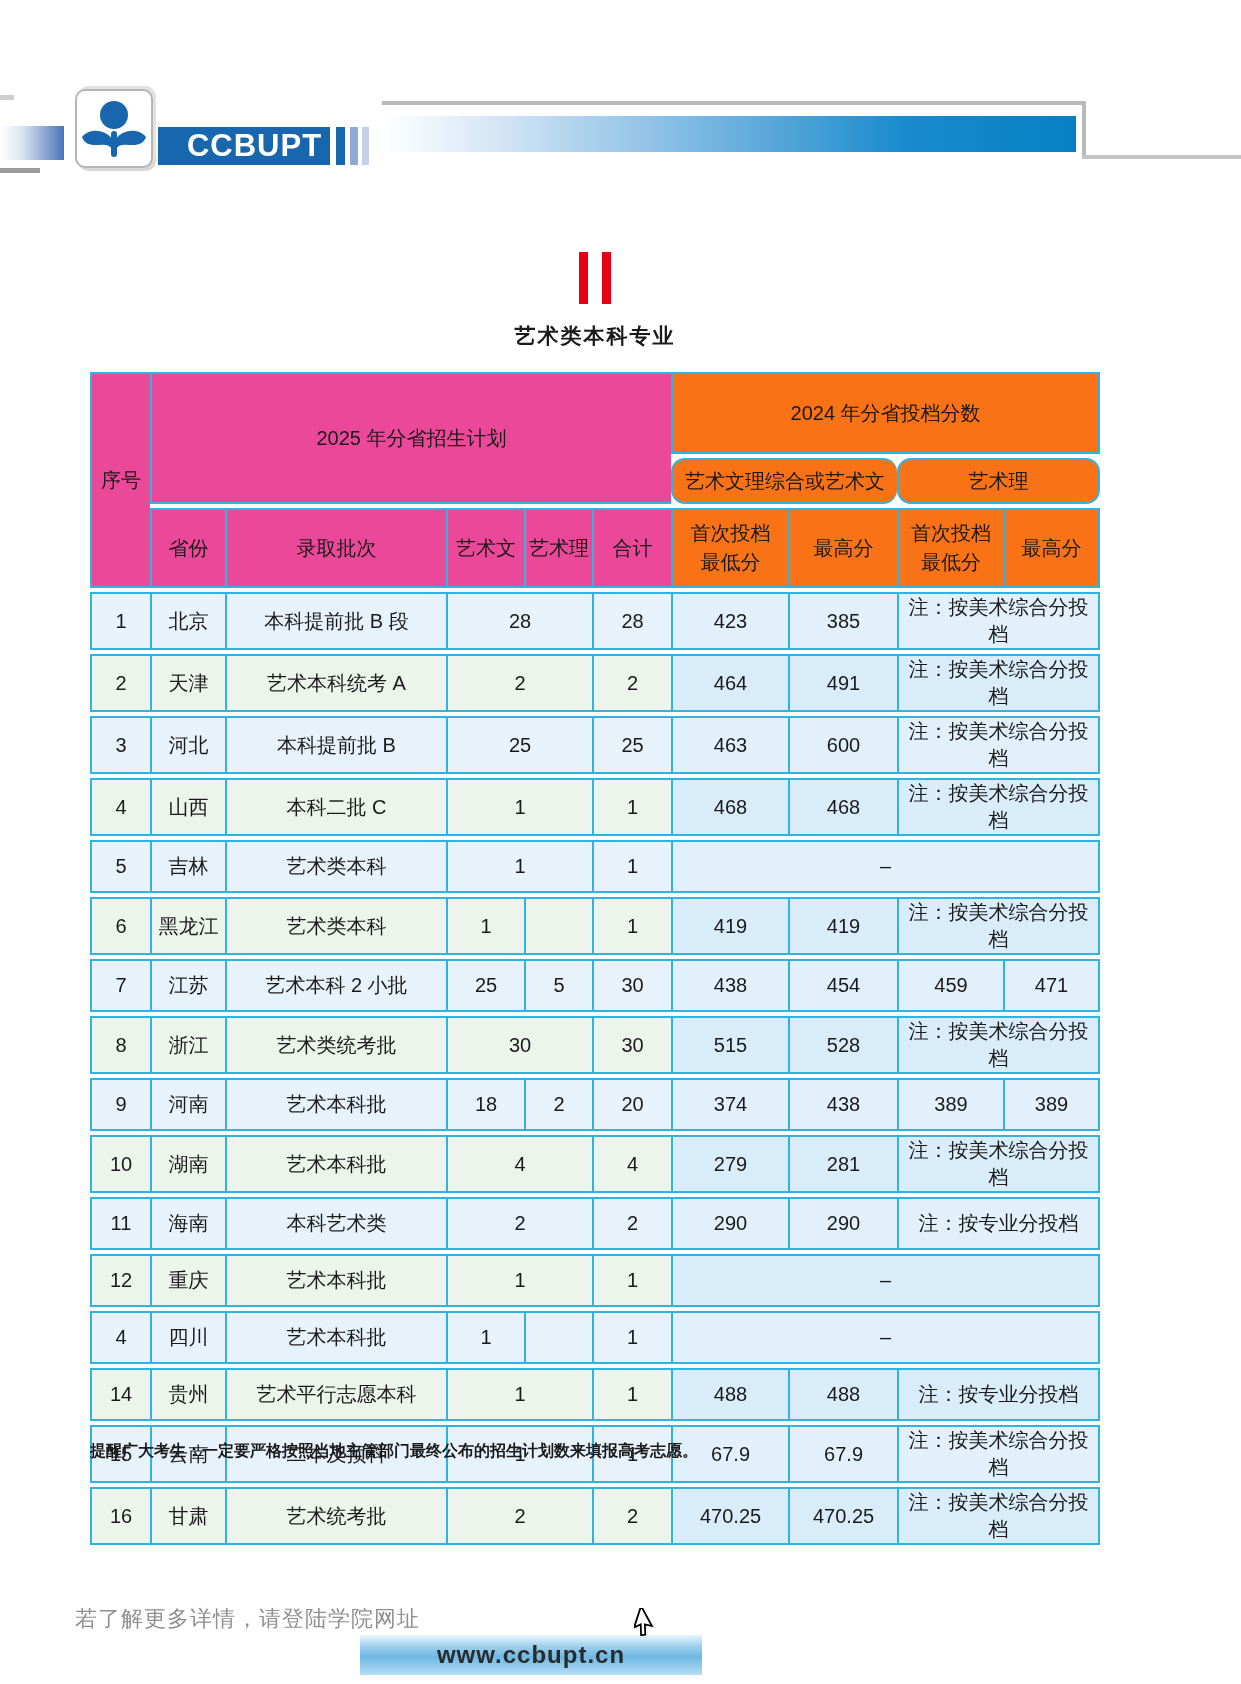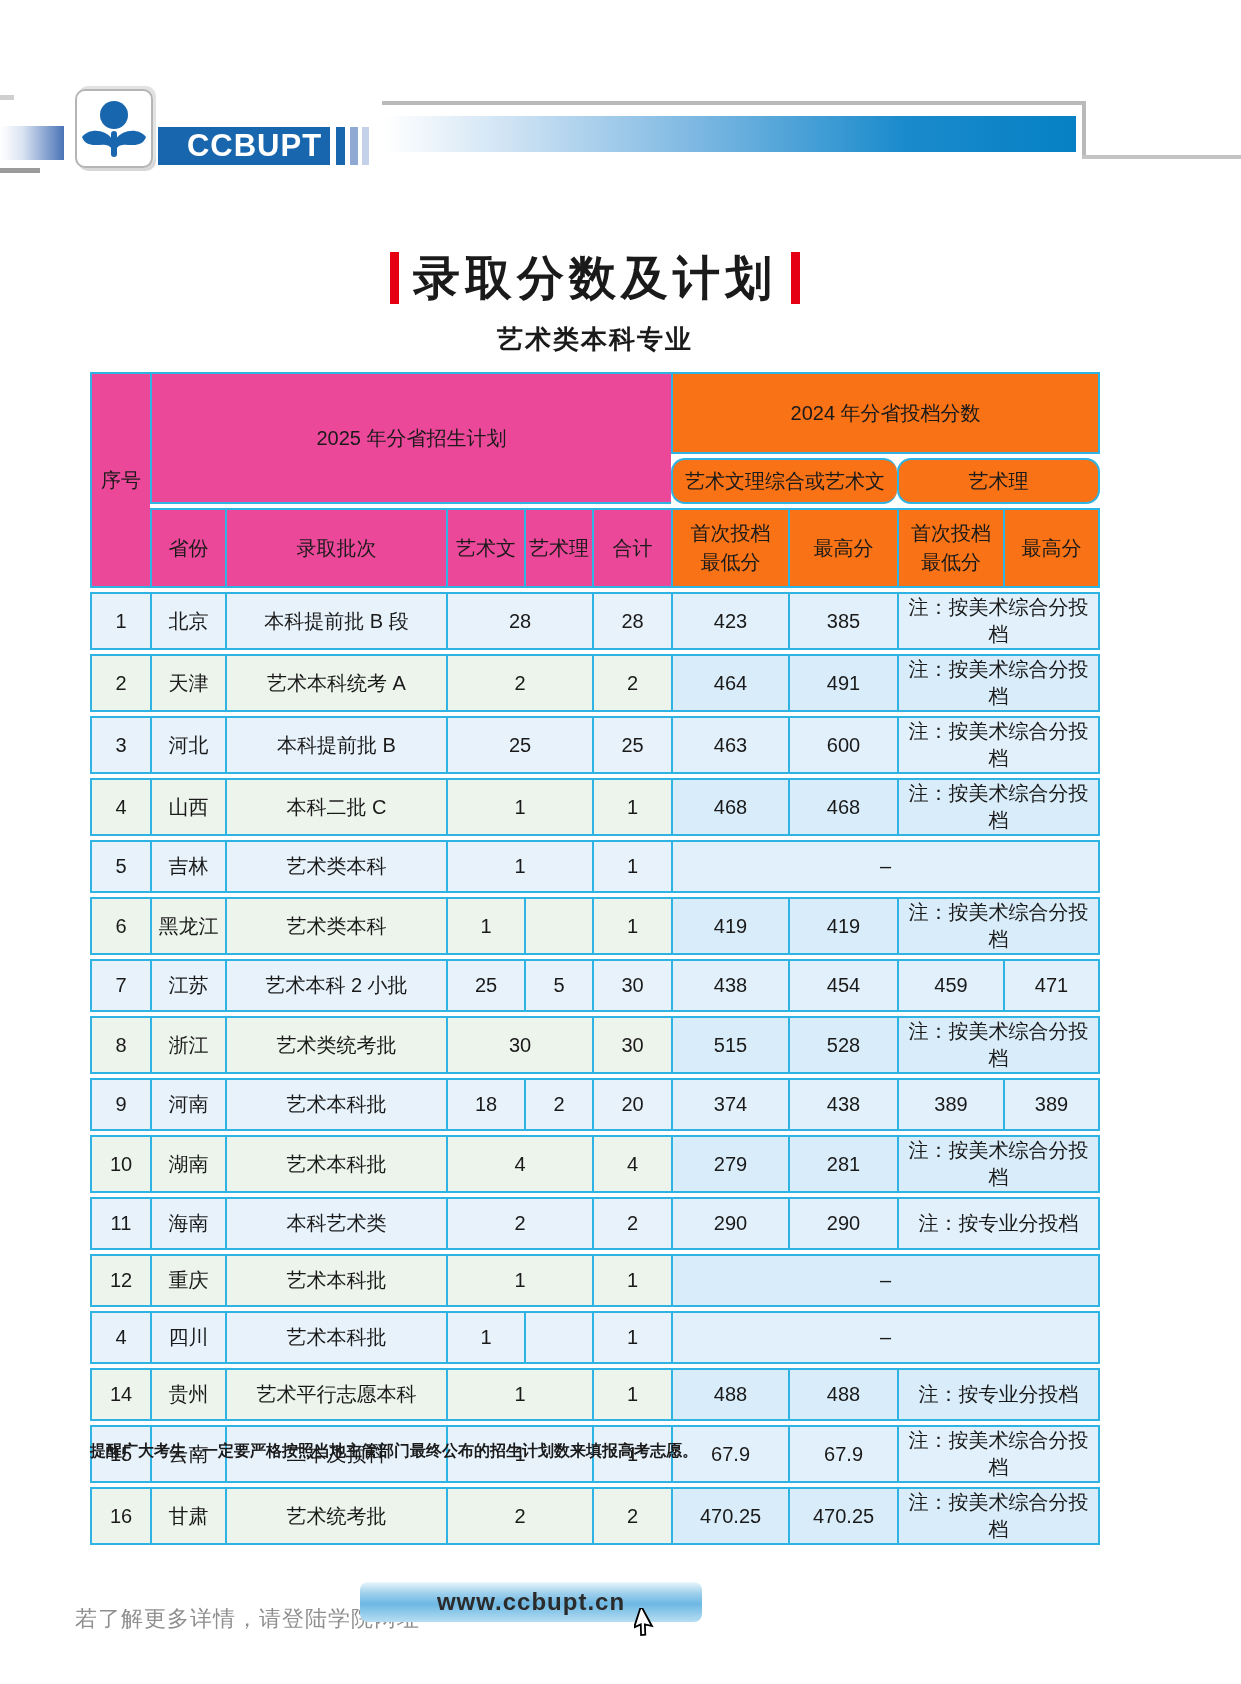--- a/index.html
+++ b/index.html
@@ -28,21 +28,21 @@
   .blue-grad{left:384px;top:116px;width:692px;height:36px;
      background:linear-gradient(to right,#ffffff 0%,#cfe3f4 18%,#7db8e2 45%,#1a8bcc 75%,#0680c4 100%);}
 
   
   .title-wrap{position:absolute;left:0;top:252px;width:1190px;text-align:center;}
   .title-row{display:inline-flex;align-items:center;gap:14px;}
   .red-bar{display:inline-block;width:9px;height:52px;background:#e60014;}
   .main-title{font-family:"DejaVu Serif","Liberation Serif",serif;font-weight:900;
      font-size:47px;letter-spacing:5px;line-height:1.1;}
   .sub-title{position:absolute;left:0;top:322px;width:1190px;text-align:center;
-     font-size:26px;font-weight:bold;letter-spacing:2px;}
+     font-size:21px;font-weight:bold;letter-spacing:2px;}
 
   
   table.adm{position:absolute;left:90px;top:368px;width:1010px;
      border-collapse:separate;border-spacing:0 4px;table-layout:fixed;}
   .adm th,.adm td{border:0 solid #2fb3e3;border-top-width:2px;border-bottom-width:2px;
      border-left-width:2px;padding:0 2px;text-align:center;vertical-align:middle;
      font-weight:normal;font-size:20px;overflow:hidden;}
   .adm th:last-child,.adm td:last-child{border-right-width:2px;}
   .rowA th{height:78px;}
   .rowB th{height:42px;border-radius:14px;}
@@ -53,21 +53,21 @@
   .dl-o{background:#e7f2fb;}
   .dl-e{background:#edf4ec;}
   .dr-o{background:#e1f0fa;}
   .dr-e{background:#d8ecf9;}
   .twoline div{font-size:20px;line-height:1.45;}
 
   
   .note{position:absolute;left:90px;top:1441px;font-size:16px;font-weight:bold;}
   .footer-label{position:absolute;left:75px;top:1604px;font-size:22px;color:#8f8f8f;
      letter-spacing:1px;}
-  .url-bar{position:absolute;left:360px;top:1582px;width:342px;height:40px;border-radius:8px;
+  .url-bar{position:absolute;left:360px;top:1635px;width:342px;height:40px;border-radius:0;
      background:linear-gradient(180deg,#eaf6fc 0%,#9fd0ec 28%,#6db8e4 55%,#b7def2 100%);
      display:flex;align-items:center;justify-content:center;}
   .url-text{font-size:24px;font-weight:bold;color:#2b2b2b;letter-spacing:1px;}
   .cursor{position:absolute;left:634px;top:1608px;width:22px;height:30px;}
 </style>
 </head>
 <body>
 
 <div class="deco edge-tick-tl"></div>
 <div class="deco left-grad"></div>
@@ -89,21 +89,20 @@
 <div class="deco bar3"></div>
 
 <div class="deco top-gray-h"></div>
 <div class="deco top-gray-v"></div>
 <div class="deco low-gray-h"></div>
 <div class="deco blue-grad"></div>
 
 <div class="title-wrap">
   <span class="title-row">
     <span class="red-bar"></span>
-    <span class="main-title">录取分数及计划</span>
     <span class="red-bar"></span>
   </span>
 </div>
 <div class="sub-title">艺术类本科专业</div>
 
 <table class="adm">
   <colgroup>
     <col style="width:60px">
       <col style="width:75px">
       <col style="width:221px">

